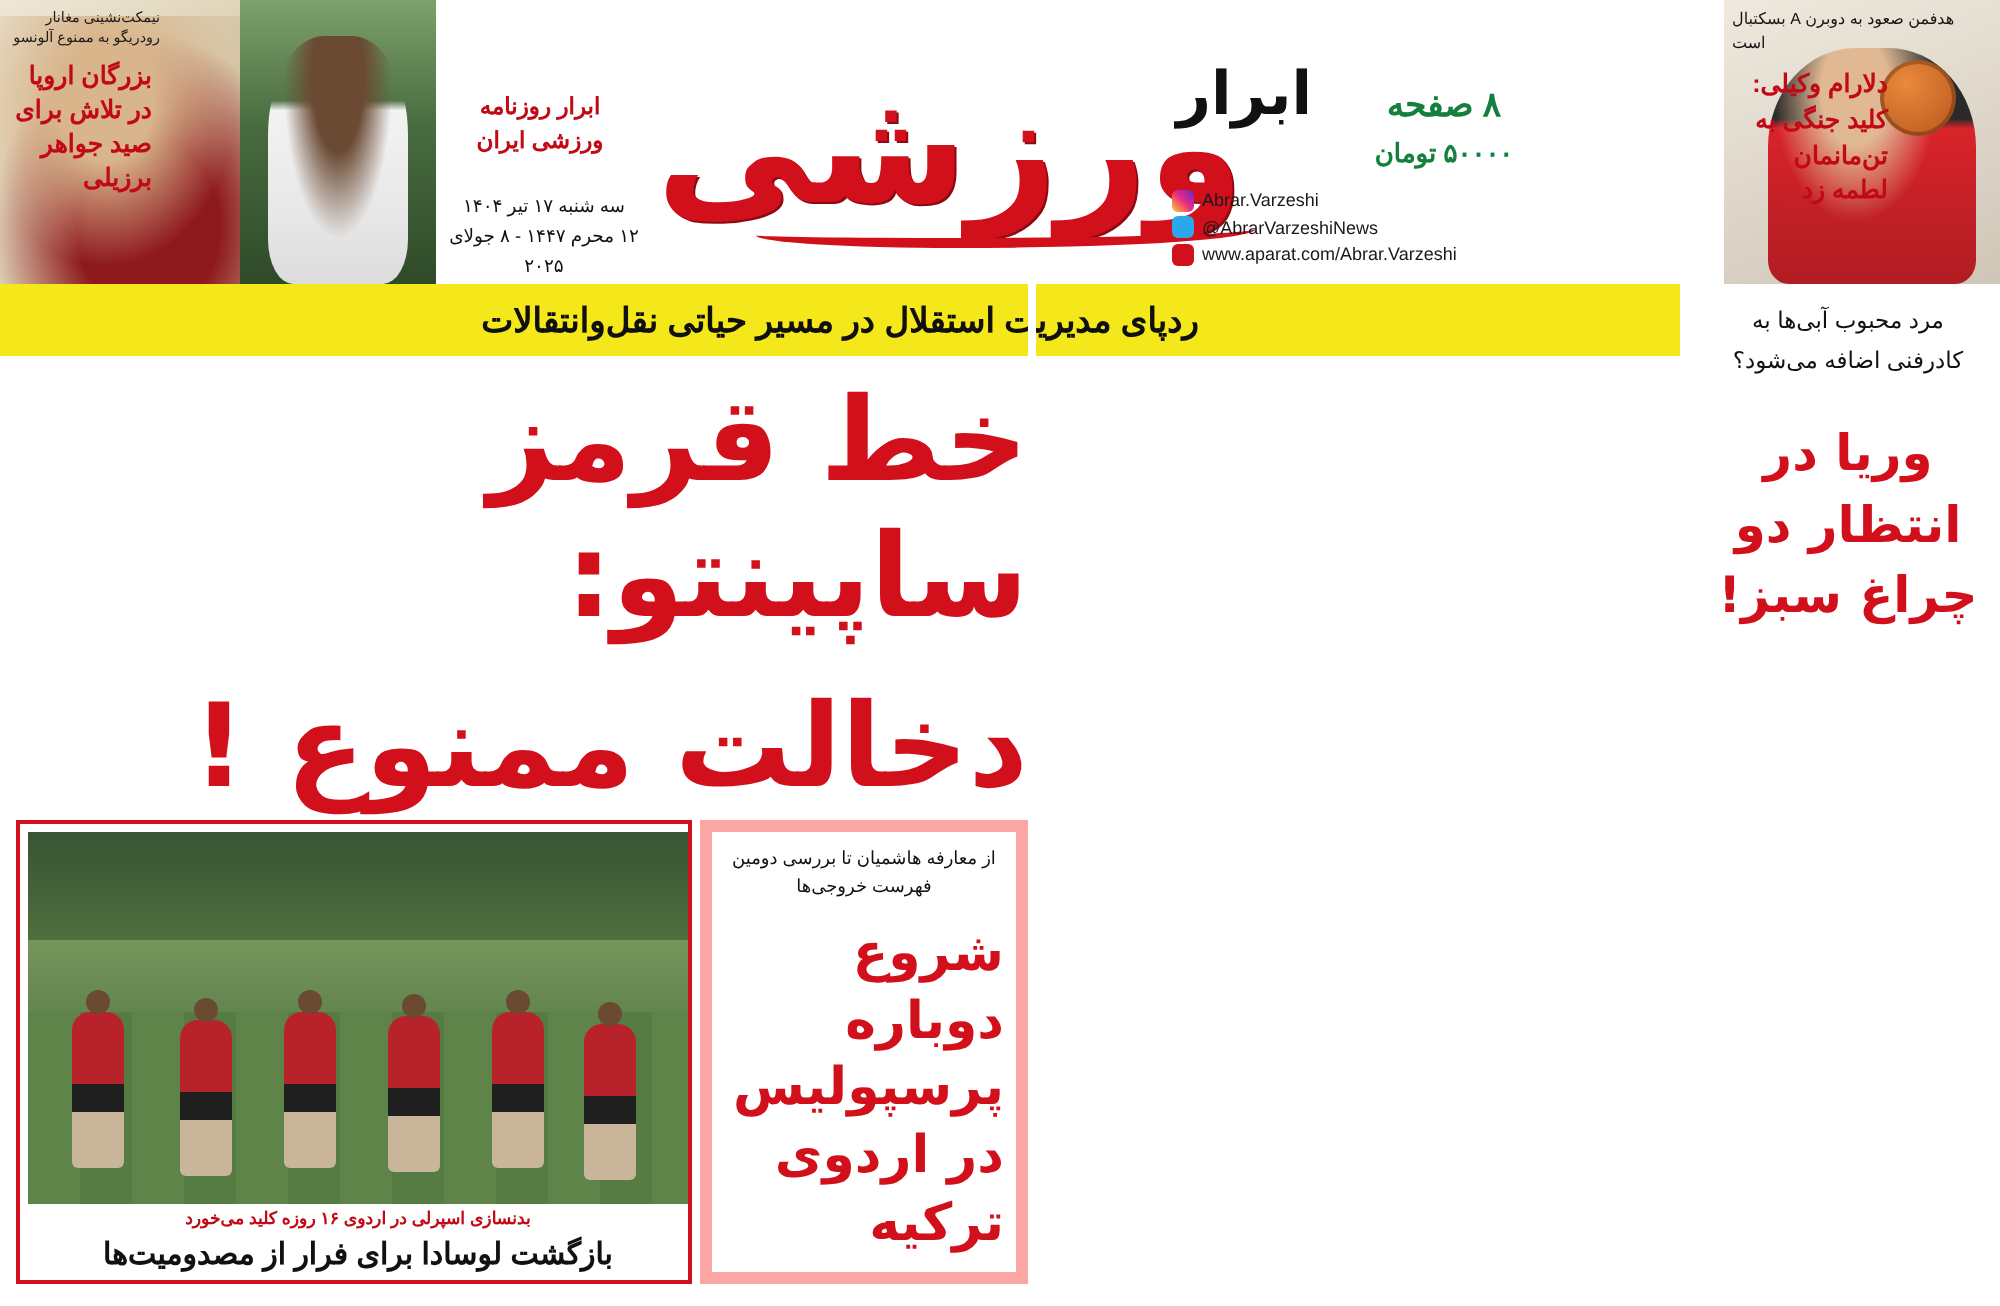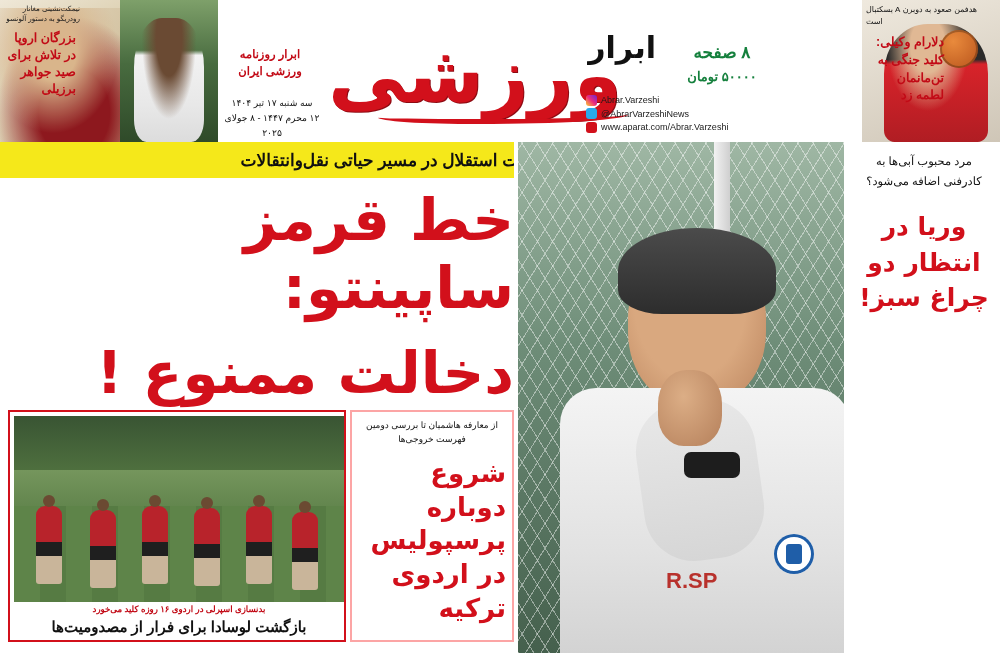--- a/index.html
+++ b/index.html
@@ -304,21 +304,21 @@
   }
   .bl-caption-main {
     position: absolute; left: 4px; top: 206px; width: 330px;
     text-align: center; direction: rtl;
     font-size: 15px; color: #111; font-weight: bold;
   }
 
   
   .bm-box {
     position: absolute; left: 350px; top: 410px; width: 164px; height: 232px;
-    border: 2px solid #fca5a5; background: #fff;
+    border: 6px solid #fca5a5; background: #fff;
     padding: 6px 6px;
   }
   .bm-kicker {
     font-size: 9px; color: #111; line-height: 1.6;
     text-align: center; direction: rtl;
   }
   .bm-headline {
     margin-top: 10px;
     font-size: 26px; font-weight: bold; color: #d2101b;
     line-height: 1.3; text-align: right; direction: rtl;
@@ -332,21 +332,21 @@
 </head>
 <body>
 
 <div class="page">
 
   <div class="masthead">
 
     <div class="mh-left-photo">
       <div class="wrestler"></div>
     </div>
-    <div class="mh-left-caption">نیمکت‌نشینی مغانار رودریگو به دستور آلونسو</div>
+    <div class="mh-left-caption">نیمکت‌نشینی مغانار رودریگو به ممنوع آلونسو</div>
     <div class="mh-left-headline">بزرگان اروپا در تلاش برای صید جواهر برزیلی</div>
 
     <div class="mh-photo-2">
       <div class="field"></div>
       <div class="player"></div>
     </div>
 
     <div class="mh-center">
 
       <div class="mh-pages">
@@ -394,35 +394,20 @@
     </div>
     <div class="mh-right-caption">هدفمن صعود به دوبرن A بسکتبال است</div>
     <div class="mh-right-headline">دلارام وکیلی: کلید جنگی به تن‌مانمان لطمه زد</div>
   </div>
 
   <div class="yellow-banner">
     <span>ردپای مدیریت استقلال در مسیر حیاتی نقل‌وانتقالات</span>
   </div>
 
 
-  <div class="main-photo">
-    <div class="net"></div>
-    <div class="goalpost"></div>
-    <div class="coach">
-      <div class="head"></div>
-      <div class="hair"></div>
-      <div class="collar"></div>
-      <div class="torso"></div>
-      <div class="arm"></div>
-      <div class="watch"></div>
-      <div class="hand"></div>
-      <div class="logo-rsp">R.SP</div>
-      <div class="badge"></div>
-    </div>
-  </div>
 
   <div class="gutter-v1"></div>
   <div class="gutter-v2"></div>
 
   <div class="big-headline">
     <div class="l1">خط قرمز ساپینتو:</div>
     <div class="l2">دخالت ممنوع !</div>
   </div>
 
   <div class="right-col">

